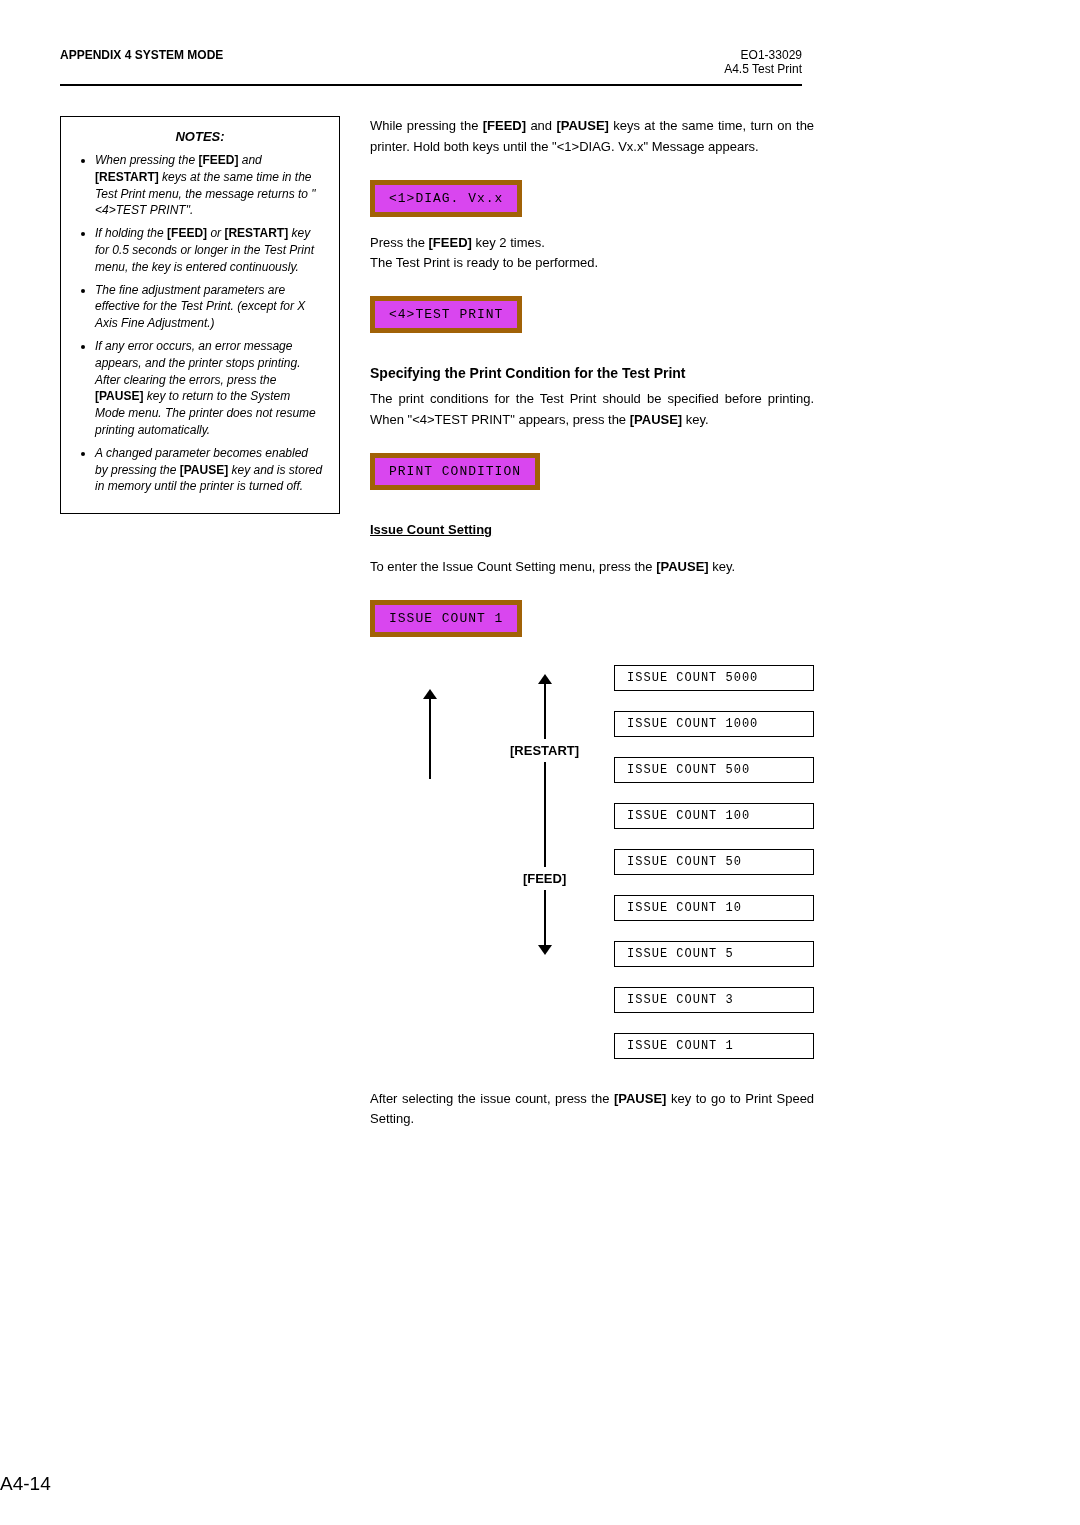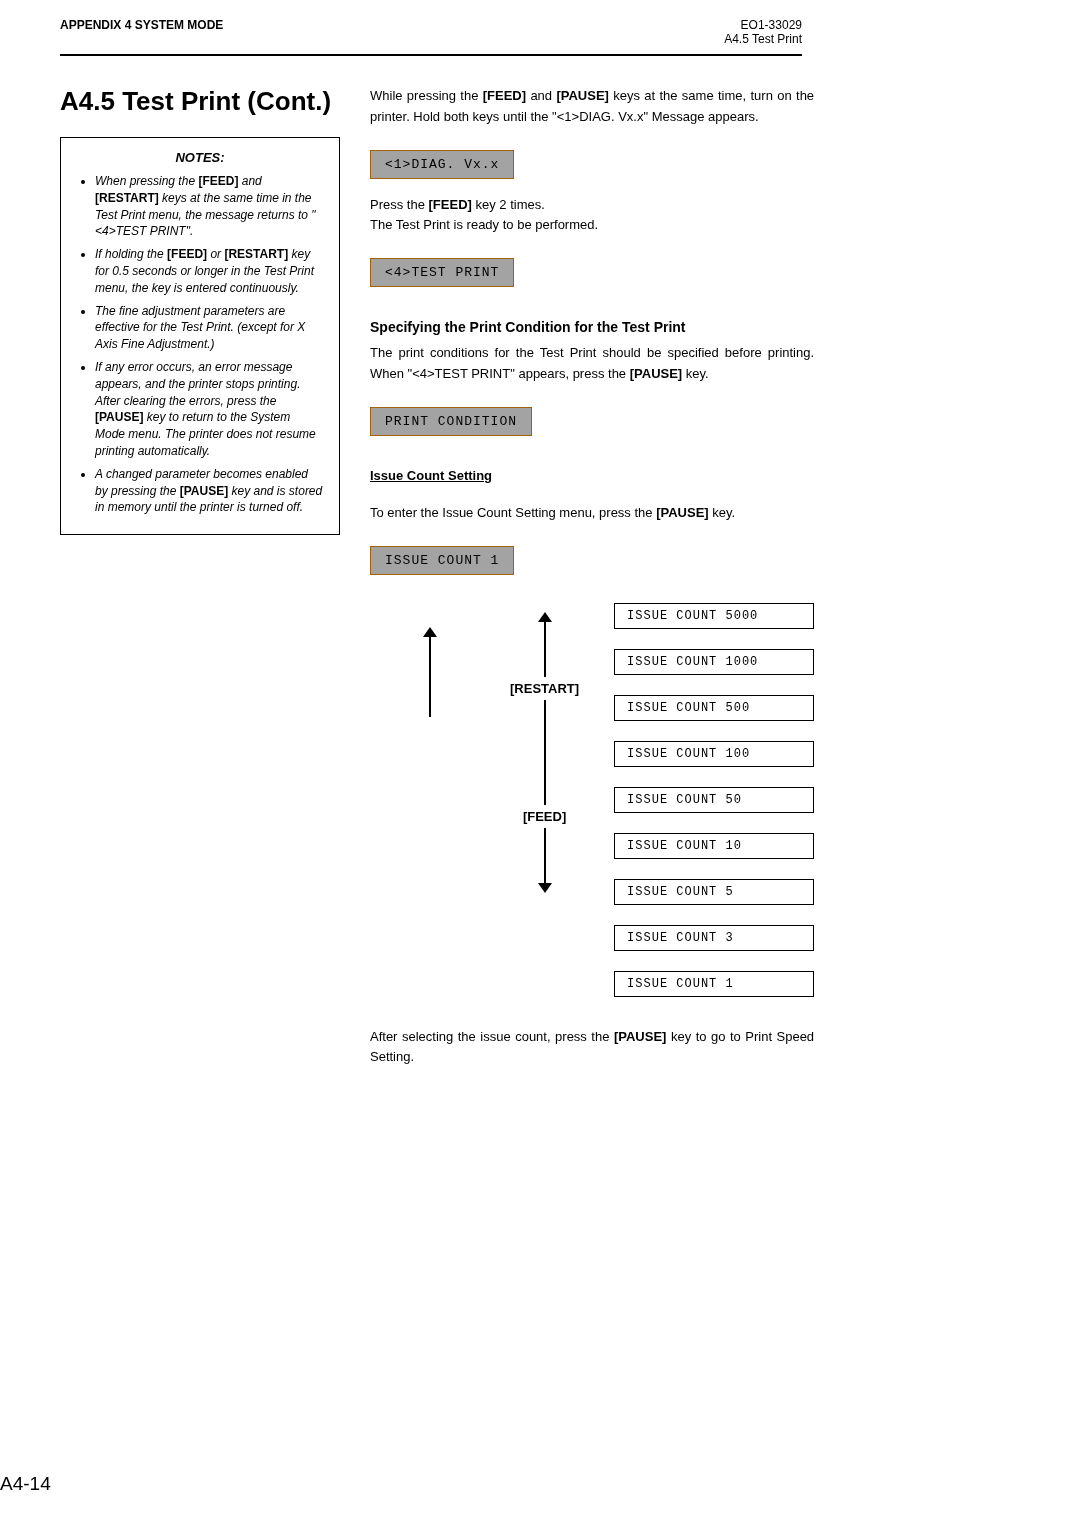--- a/index.html
+++ b/index.html
@@ -8,21 +8,21 @@
       font-size: 13px;
       background: #fff;
       color: #000;
       width: 1080px;
       min-height: 1525px;
       padding: 0;
     }
     .page {
       width: 862px;
       min-height: 1525px;
-      padding: 18px 60px 60px 60px;
+      padding: 48px 60px 60px 60px;
       position: relative;
     }
     .header {
       display: flex;
       justify-content: space-between;
       align-items: flex-start;
       border-bottom: 2px solid #000;
       padding-bottom: 8px;
       margin-bottom: 30px;
     }
@@ -78,27 +78,27 @@
     .bold-key {
       font-weight: bold;
       font-style: normal;
     }
     .right-col p {
       line-height: 1.6;
       margin-bottom: 12px;
       text-align: justify;
     }
     .display-box {
-      border: 1px solid #a16207;
+      border: 5px solid #a16207;
       padding: 6px 14px;
       font-family: 'Courier New', monospace;
       font-size: 13px;
       display: inline-block;
       margin: 10px 0 16px 0;
-      background: #a3a3a3;
+      background: #d946ef;
       letter-spacing: 1px;
     }
     .section-heading {
       font-weight: bold;
       font-size: 14px;
       margin: 16px 0 8px 0;
     }
     .subsection-heading {
       font-weight: bold;
       text-decoration: underline;
@@ -184,21 +184,20 @@
     <div class="header-left">APPENDIX 4 SYSTEM MODE</div>
     <div class="header-right">
       <div>EO1-33029</div>
       <div>A4.5 Test Print</div>
     </div>
   </div>
 
   <div class="content">
 
     <div class="left-col">
-      <div class="page-title">A4.5  Test Print (Cont.)</div>
       <div class="notes-box">
         <div class="notes-title">NOTES:</div>
         <ul>
           <li>When pressing the <span class="bold-key">[FEED]</span> and <span class="bold-key">[RESTART]</span> keys at the same time in the Test Print menu, the message returns to "&lt;4&gt;TEST PRINT".</li>
           <li>If holding the <span class="bold-key">[FEED]</span> or <span class="bold-key">[RESTART]</span> key for 0.5 seconds or longer in the Test Print menu, the key is entered continuously.</li>
           <li>The fine adjustment parameters are effective for the Test Print. (except for X Axis Fine Adjustment.)</li>
           <li>If any error occurs, an error message appears, and the printer stops printing. After clearing the errors, press the <span class="bold-key">[PAUSE]</span> key to return to the System Mode menu. The printer does not resume printing automatically.</li>
           <li>A changed parameter becomes enabled by pressing the <span class="bold-key">[PAUSE]</span> key and is stored in memory until the printer is turned off.</li>
         </ul>
       </div>

